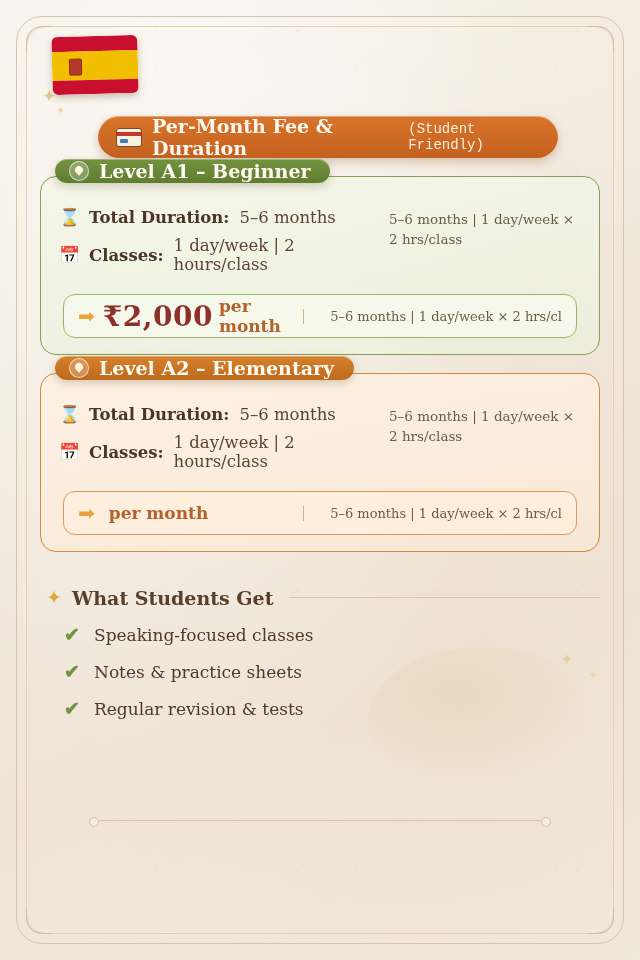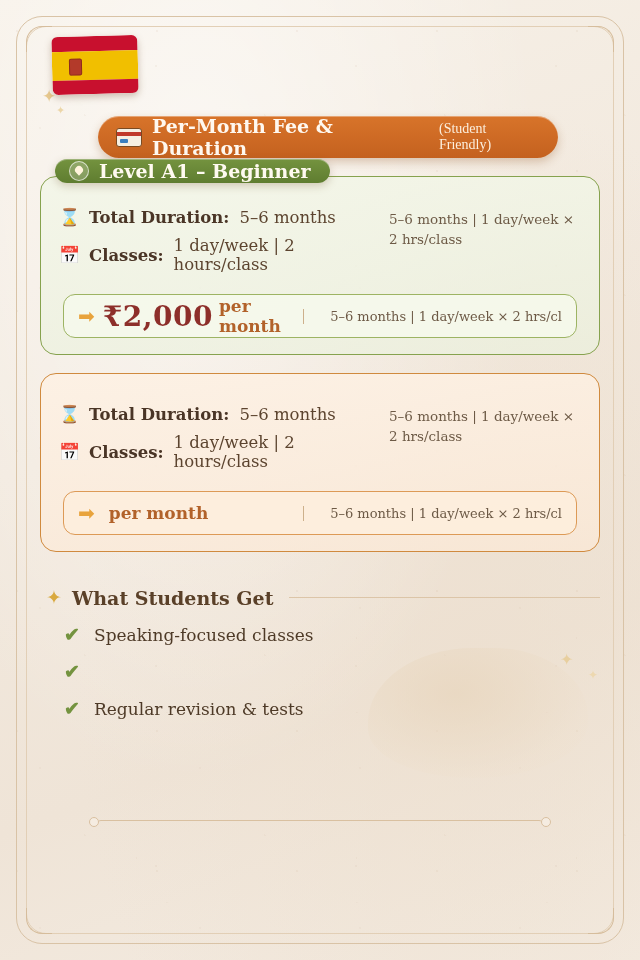--- a/index.html
+++ b/index.html
@@ -107,21 +107,21 @@
     content:""; position:absolute; left:0; right:0; top:3px; height:4px; background:#c0392b;
   }
   .ribbon .ic::after {
     content:""; position:absolute; left:3px; bottom:3px; width:8px; height:4px; background:#3b7fbf; border-radius:1px;
   }
   .ribbon .txt {
     font-family: "DejaVu Serif", serif;
     font-weight: 700; font-size: 19px; color: #fff8ef;
   }
   .ribbon .sub {
-    font-family: Liberation Serif, serif;
+    font-family: Liberation Mono, monospace;
     font-size: 14px; color: #fceedd;
   }
 
   
   .card {
     position: relative;
     margin-top: 18px;
     border-radius: 16px;
     padding: 30px 18px 16px 18px;
   }
@@ -299,20 +299,24 @@
       </div>
       <div class="price-box">
         <span class="arrow">➡</span>
         <span class="price">₹2,000</span>
         <span class="per">per month</span>
         <span class="price-note">5–6 months | 1 day/week × 2 hrs/cl</span>
       </div>
     </div>
 
     <div class="card a2">
+      <div class="card-tab">
+        <span class="badge"></span>
+        <span class="lbl">Level A2 – Elementary</span>
+      </div>
       <div class="row">
         <div class="lines">
           <div class="line">
             <span class="emoji">⌛</span>
             <span class="k">Total Duration:</span>
             <span class="v">5–6 months</span>
           </div>
           <div class="line">
             <span class="emoji">📅</span>
             <span class="k">Classes:</span>
@@ -333,20 +337,21 @@
         <span class="spark">✦</span>
         <span class="h">What Students Get</span>
         <span class="rule"></span>
       </div>
       <div class="benefit">
         <span class="check">✔</span>
         <span class="t">Speaking-focused classes</span>
       </div>
       <div class="benefit">
         <span class="check">✔</span>
+        <span class="t">Notes &amp; practice sheets</span>
       </div>
       <div class="benefit">
         <span class="check">✔</span>
         <span class="t">Regular revision &amp; tests</span>
       </div>
     </div>
 
   </div>
 </div>
 

